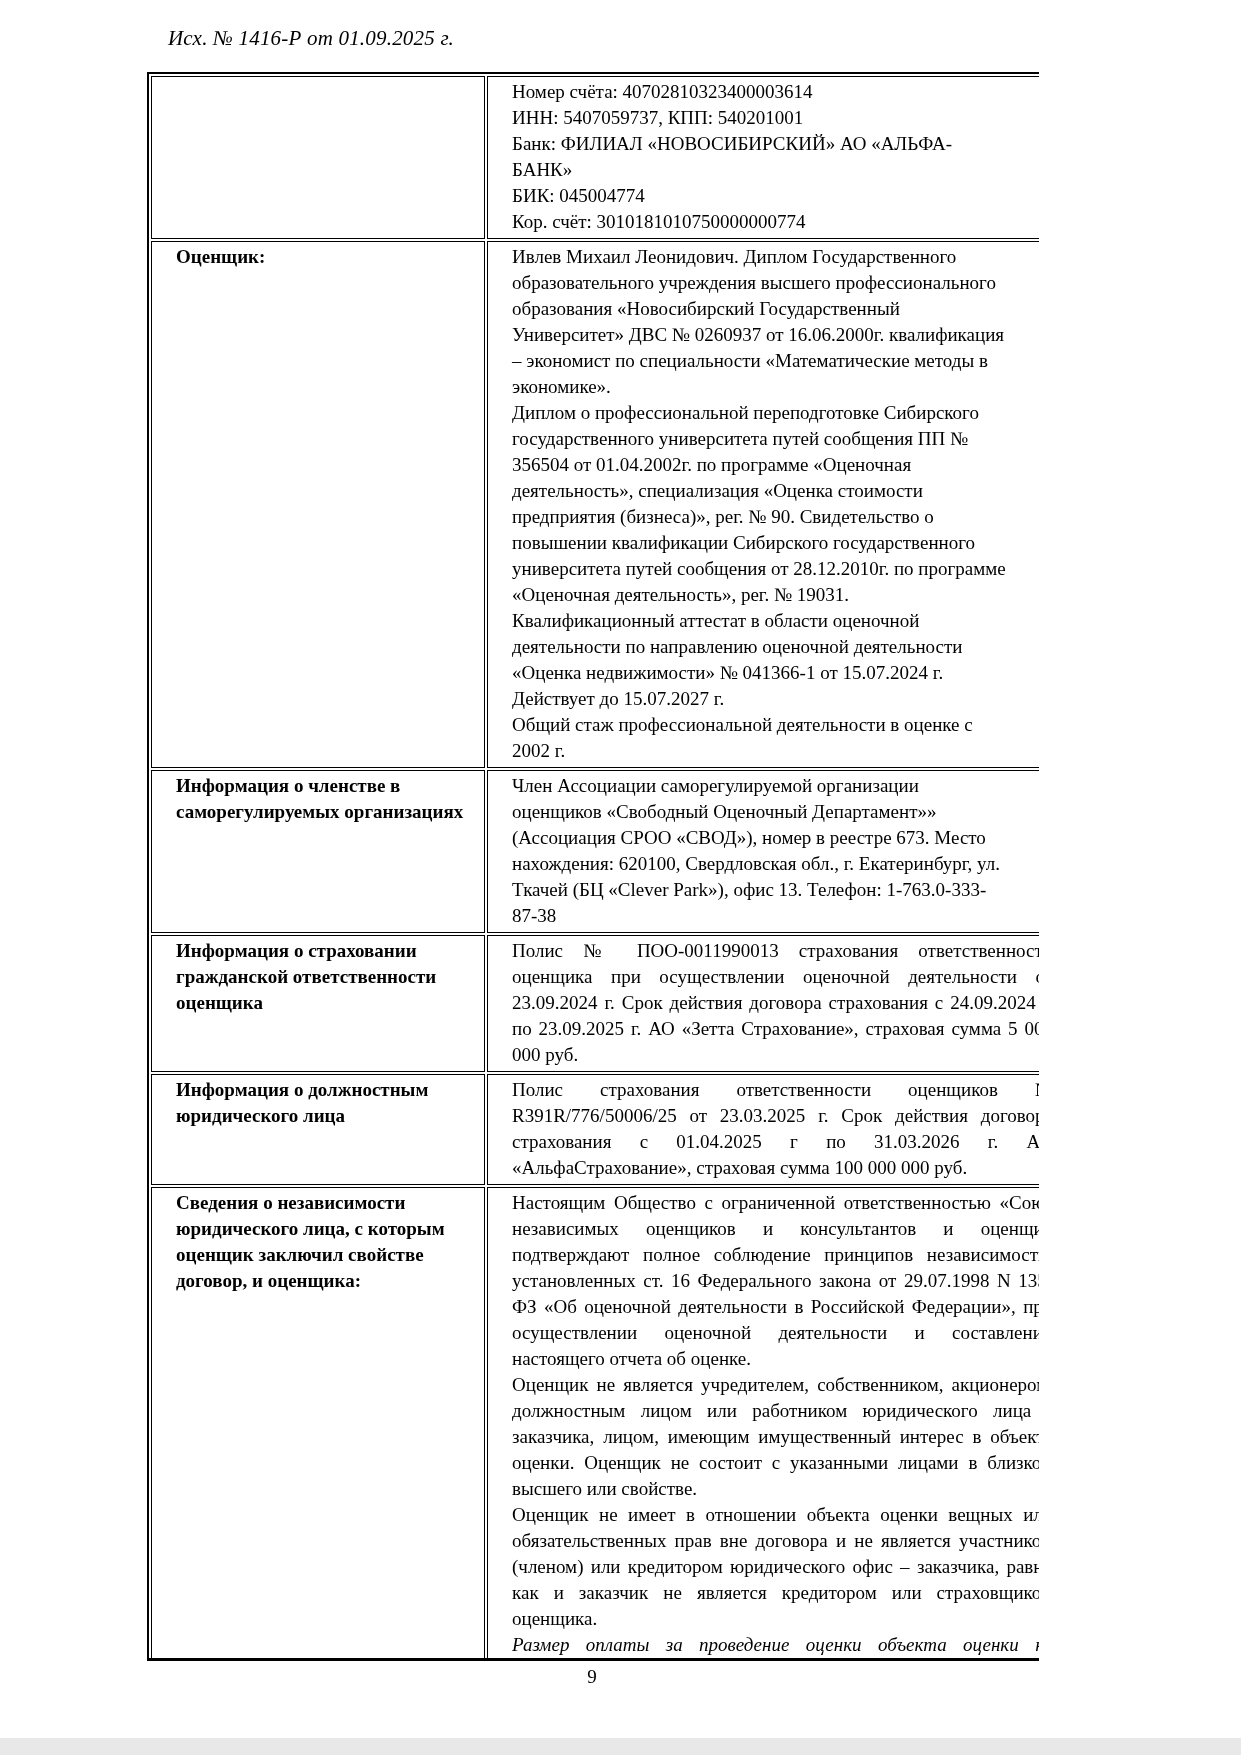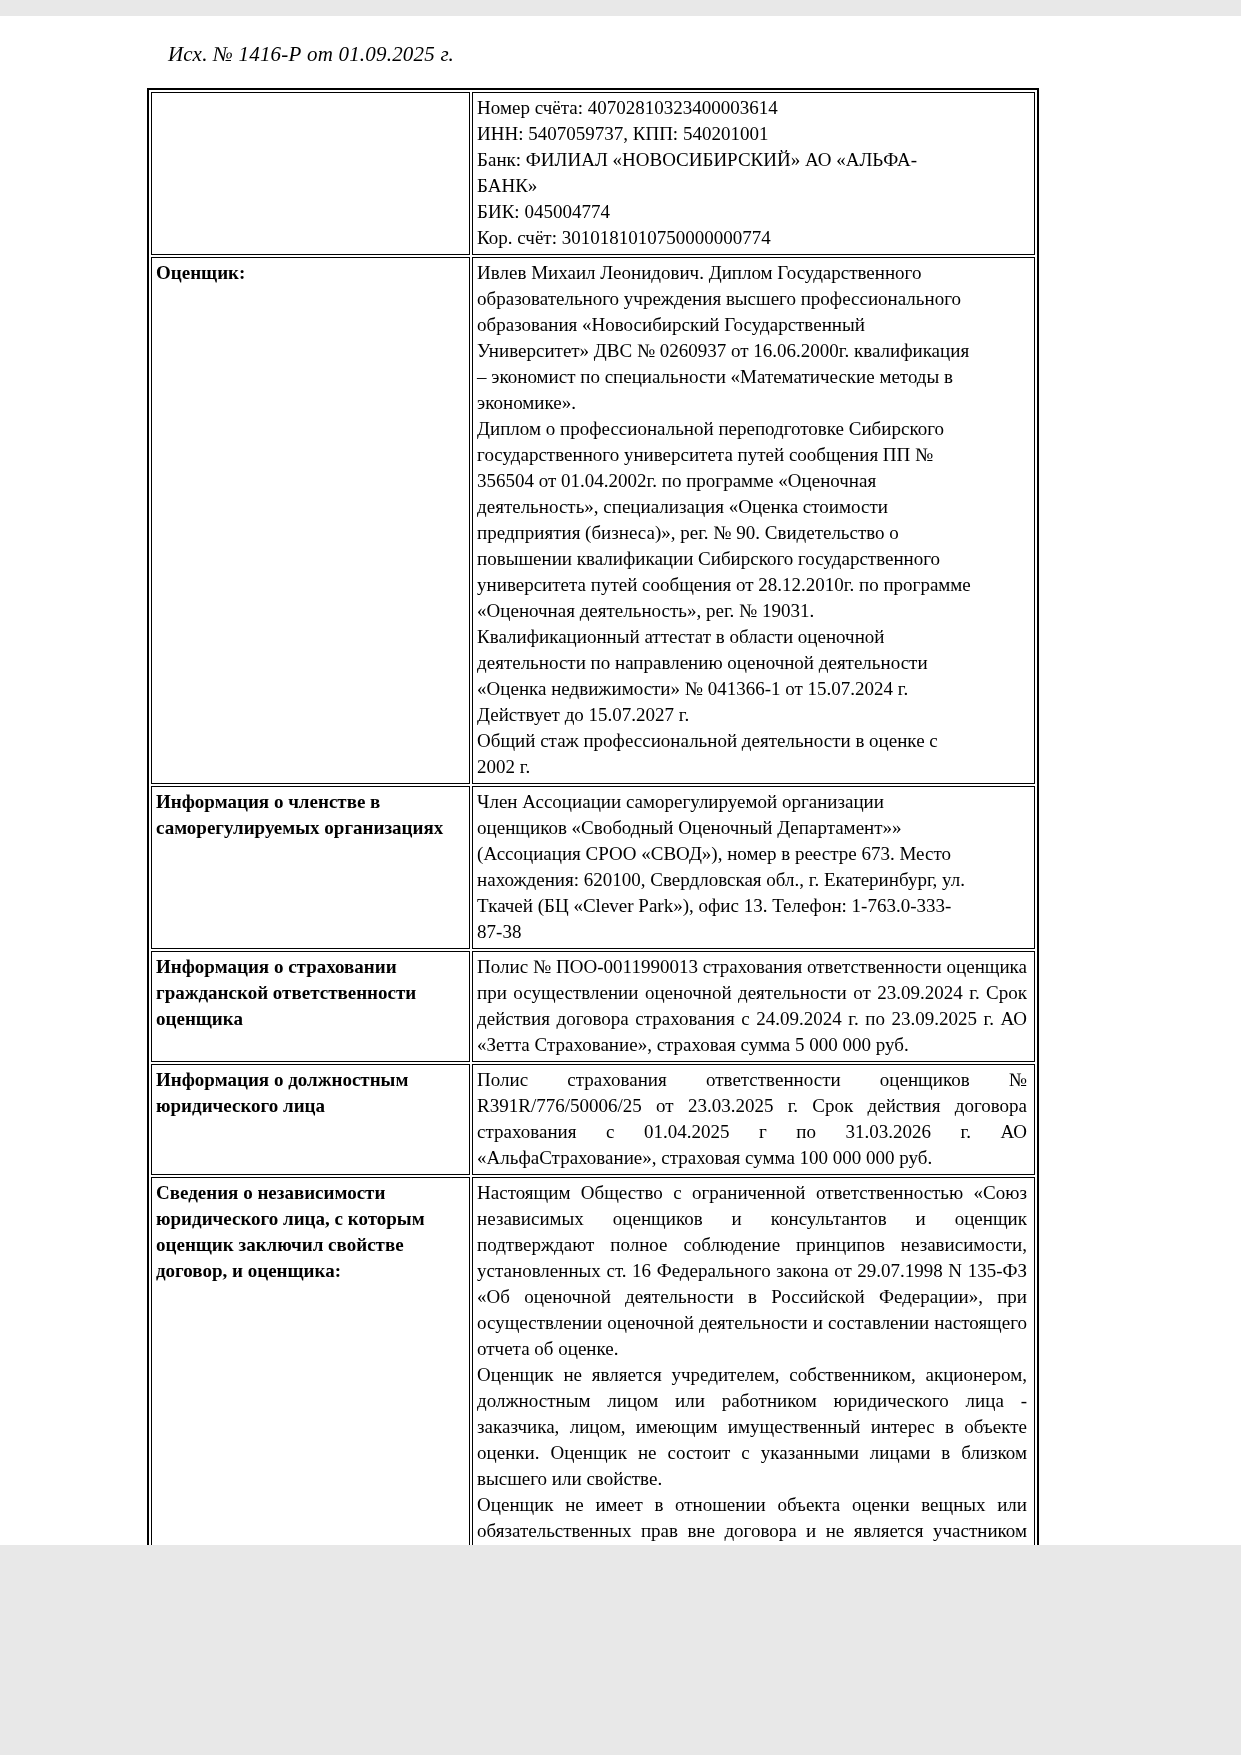--- a/index.html
+++ b/index.html
@@ -1,24 +1,24 @@
 <!DOCTYPE html>
 <html lang="ru"><head>
 <meta charset="utf-8">
 <style>
   * { margin: 0; padding: 0; box-sizing: content-box; }
   html, body { background: #e8e8e8; }
   .page {
     position: relative;
     width: 1241px;
-    height: 1529px;
+    height: 1738px;
     background: #ffffff;
     font-family: "Liberation Serif", "DejaVu Serif", serif;
     color: #000;
-    margin: 16px auto;
+    margin: 0 auto;
     overflow: hidden;
   }
   .doc-header {
     position: absolute;
     left: 168px;
     top: 26px;
     font-style: italic;
     font-size: 21px;
     letter-spacing: 0.2px;
   }
@@ -36,21 +36,21 @@
     border-collapse: separate;
     border-spacing: 2px;
     border: 2px solid #000;
     table-layout: fixed;
   }
   td {
     border: 1px solid #000;
     vertical-align: top;
     font-size: 19px;
     line-height: 26px;
-    padding: 2px 7px 3px 4px;
+    padding: 2px 7px 3px 24px;
   }
   td.label {
     width: 301px;
     font-weight: bold;
     font-size: 19px;
   }
   td.content { width: 541px; }
   .preline { white-space: pre-line; }
   td.content p { text-align: justify; margin: 0; }
   td.content p.cut-line {

